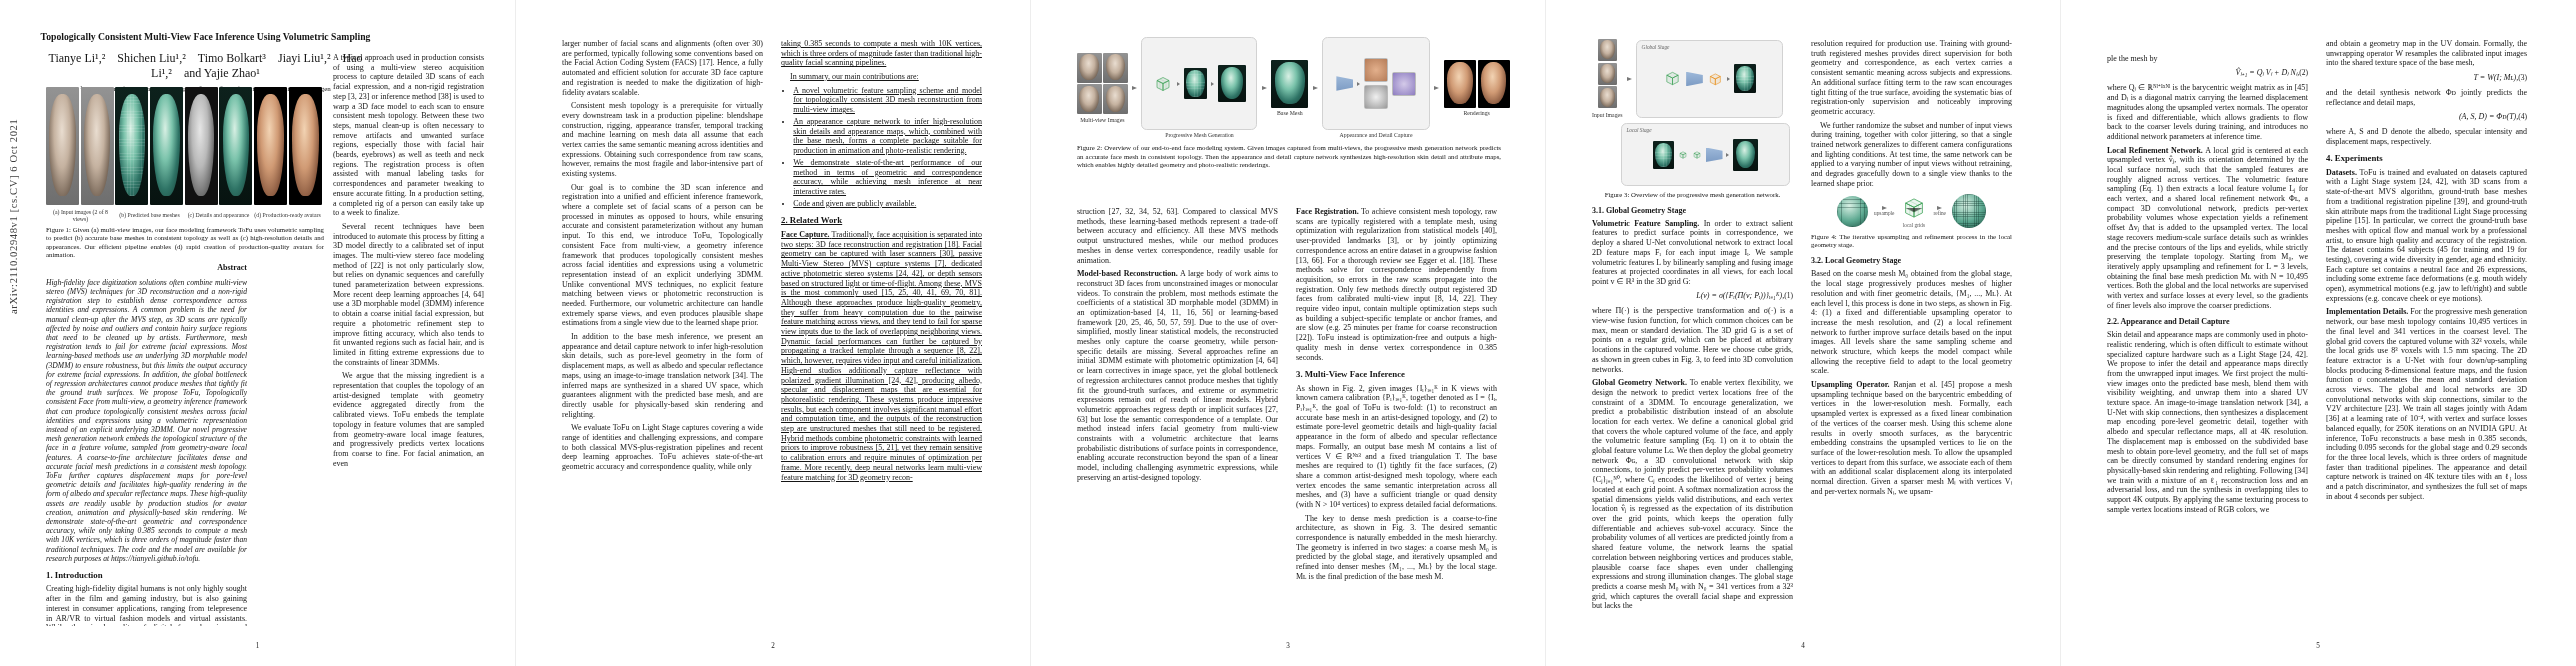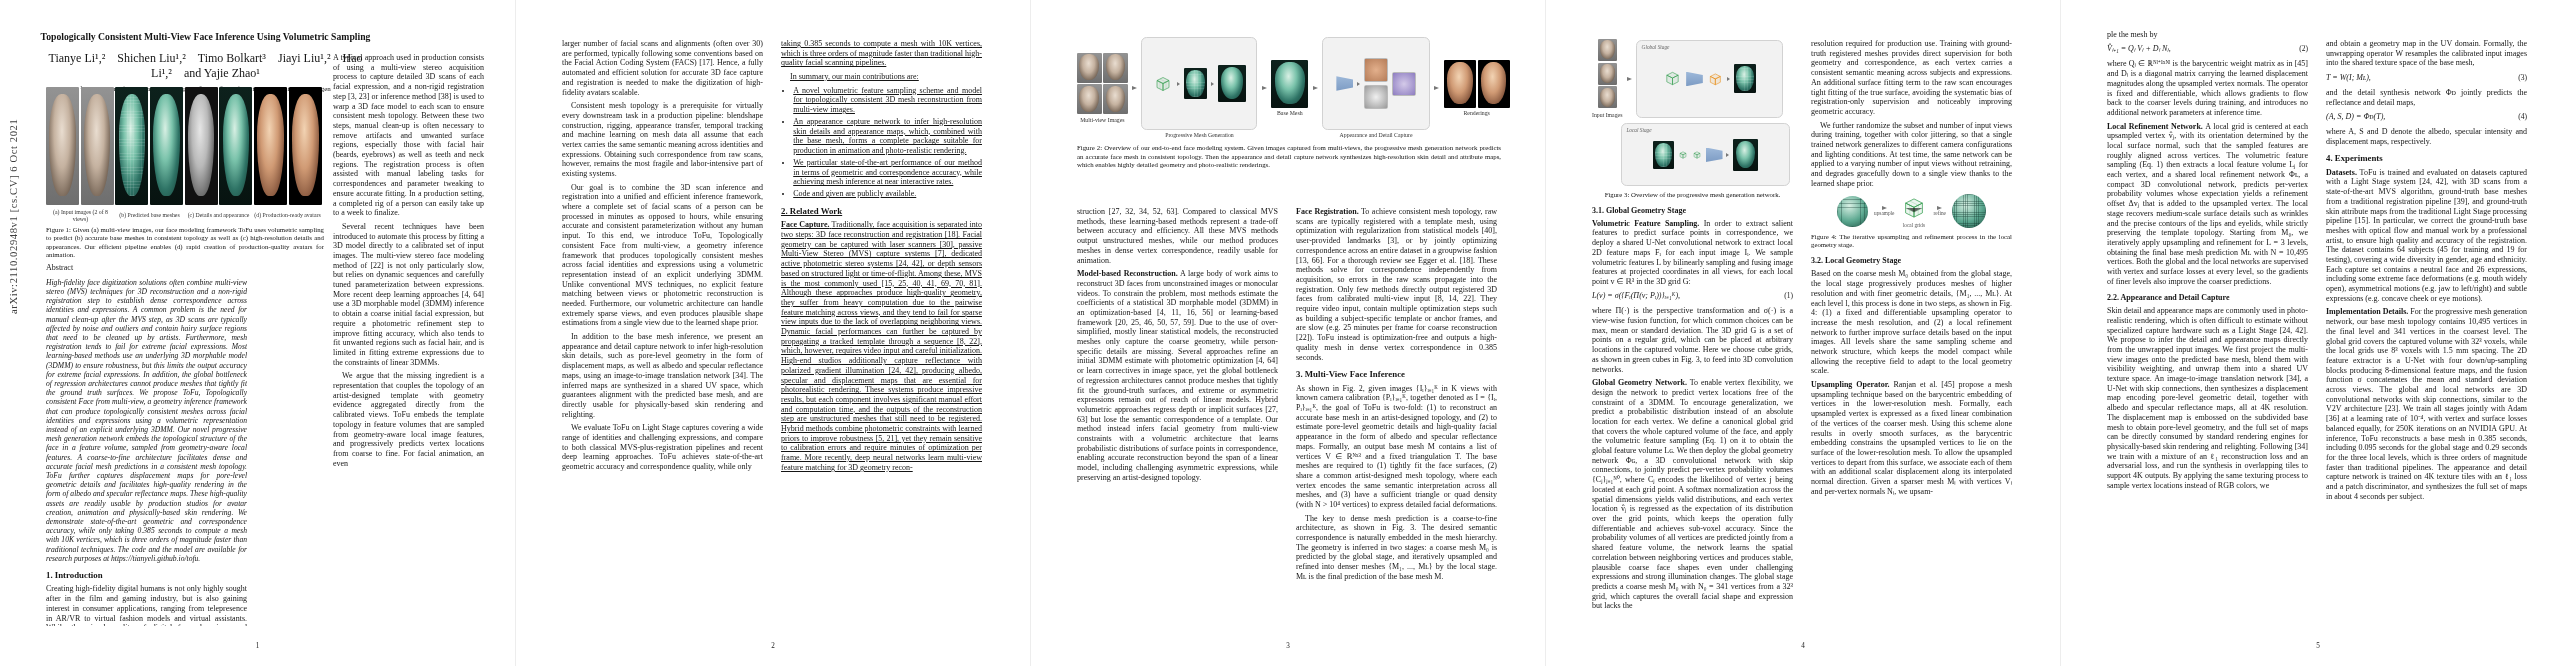--- a/index.html
+++ b/index.html
@@ -8,26 +8,26 @@
   .page{position:relative;width:515px;height:667px;background:#fff;flex:0 0 auto;}
   .page + .page{border-left:0.6px solid #ededed;box-sizing:border-box;}
 
   
   .col{position:absolute;overflow:hidden;text-align:justify;font-size:8px;line-height:9.7px;}
   .col p{margin:0 0 3.9px 0;text-indent:9px;}
   .col p.ni{text-indent:0;}
   .lead{font-weight:bold;}
   .secH{font-size:8.8px;font-weight:bold;margin:7.8px 0 3.9px 0;text-align:left;}
   .subH{font-size:8px;font-weight:bold;margin:6.7px 0 3.3px 0;text-align:left;}
-  .abs-head{font-weight:normal;font-size:8px;text-align:left;margin:0 0 5px 0;}
+  .abs-head{font-weight:bold;font-size:8px;text-align:right;margin:0 0 5px 0;}
   .abstract{font-style:italic;font-size:7.6px;line-height:9.2px;text-align:justify;}
   .caption{font-size:6.8px;line-height:8.3px;text-align:justify;color:#111;}
   .caption.center{text-align:center;}
   .eq{display:flex;align-items:center;margin:4.4px 0 5.6px 0;}
-  .eq .f{flex:1;text-align:left;font-style:italic;font-size:8px;}
+  .eq .f{flex:1;text-align:right;font-style:italic;font-size:8px;}
   .eq .n{font-size:7.5px;font-style:normal;}
   ul.contrib{margin:1.7px 0 3.9px 0;padding-left:12.2px;}
   ul.contrib li{margin-bottom:2.2px;}
 
   
   .stamp{position:absolute;left:7.8px;top:77px;height:278px;writing-mode:vertical-rl;
          transform:rotate(180deg);font-size:10.6px;letter-spacing:0.6px;color:#3d3d3d;
          text-align:center;white-space:nowrap;}
   .pageno{position:absolute;bottom:16.7px;left:0;right:0;text-align:center;font-size:7.2px;color:#222;}
 
@@ -154,21 +154,21 @@
       <p>Our goal is to combine the 3D scan inference and registration into a unified and efficient inference framework, where a complete set of facial scans of a person can be processed in minutes as opposed to hours, while ensuring accurate and consistent parameterization without any human input. To this end, we introduce ToFu, Topologically consistent Face from multi-view, a geometry inference framework that produces topologically consistent meshes across facial identities and expressions using a volumetric representation instead of an explicit underlying 3DMM. Unlike conventional MVS techniques, no explicit feature matching between views or photometric reconstruction is needed. Furthermore, our volumetric architecture can handle extremely sparse views, and even produces plausible shape estimations from a single view due to the learned shape prior.</p>
       <p>In addition to the base mesh inference, we present an appearance and detail capture network to infer high-resolution skin details, such as pore-level geometry in the form of displacement maps, as well as albedo and specular reflectance maps, using an image-to-image translation network [34]. The inferred maps are synthesized in a shared UV space, which guarantees alignment with the predicted base mesh, and are directly usable for physically-based skin rendering and relighting.</p>
       <p>We evaluate ToFu on Light Stage captures covering a wide range of identities and challenging expressions, and compare to both classical MVS-plus-registration pipelines and recent deep learning approaches. ToFu achieves state-of-the-art geometric accuracy and correspondence quality, while only</p>
     </div>
     <div class="col" style="left:265px;top:39px;width:201px;height:588px;text-decoration:underline;">
       <p class="ni">taking 0.385 seconds to compute a mesh with 10K vertices, which is three orders of magnitude faster than traditional high-quality facial scanning pipelines.</p>
       <p>In summary, our main contributions are:</p>
       <ul class="contrib">
         <li>A novel volumetric feature sampling scheme and model for topologically consistent 3D mesh reconstruction from multi-view images.</li>
         <li>An appearance capture network to infer high-resolution skin details and appearance maps, which, combined with the base mesh, forms a complete package suitable for production in animation and photo-realistic rendering.</li>
-        <li>We particular state-of-the-art performance of our method in terms of geometric and correspondence accuracy, while achieving mesh inference at near interactive rates.</li>
+        <li>We demonstrate state-of-the-art performance of our method in terms of geometric and correspondence accuracy, while achieving mesh inference at near interactive rates.</li>
         <li>Code and given are publicly available.</li>
       </ul>
       <div class="secH">2. Related Work</div>
       <p class="ni"><span class="lead">Face Capture.</span> <span>Traditionally, face acquisition is separated into two steps: 3D face reconstruction and registration [18]. Facial geometry can be captured with laser scanners [30], passive Multi-View Stereo (MVS) capture systems [7], dedicated active photometric stereo systems [24, 42], or depth sensors based on structured light or time-of-flight. Among these, MVS is the most commonly used [15, 25, 40, 41, 69, 70, 81]. Although these approaches produce high-quality geometry, they suffer from heavy computation due to the pairwise feature matching across views, and they tend to fail for sparse view inputs due to the lack of overlapping neighboring views. Dynamic facial performances can further be captured by propagating a tracked template through a sequence [8, 22], which, however, requires video input and careful initialization. High-end studios additionally capture reflectance with polarized gradient illumination [24, 42], producing albedo, specular and displacement maps that are essential for photorealistic rendering. These systems produce impressive results, but each component involves significant manual effort and computation time, and the outputs of the reconstruction step are unstructured meshes that still need to be registered. Hybrid methods combine photometric constraints with learned priors to improve robustness [5, 21], yet they remain sensitive to calibration errors and require minutes of optimization per frame. More recently, deep neural networks learn multi-view feature matching for 3D geometry recon-</span></p>
     </div>
     <div class="pageno">2</div>
   </div>
 
   <div class="page">
 
@@ -379,21 +379,21 @@
       </div>
 
       <div class="subH">3.2. Local Geometry Stage</div>
       <p class="ni">Based on the coarse mesh M₀ obtained from the global stage, the local stage progressively produces meshes of higher resolution and with finer geometric details, {M₁, ..., Mʟ}. At each level l, this process is done in two steps, as shown in Fig. 4: (1) a fixed and differentiable upsampling operator to increase the mesh resolution, and (2) a local refinement network to further improve surface details based on the input images. All levels share the same sampling scheme and network structure, which keeps the model compact while allowing the receptive field to adapt to the local geometry scale.</p>
       <p class="ni"><span class="lead">Upsampling Operator.</span> <span>Ranjan et al. [45] propose a mesh upsampling technique based on the barycentric embedding of vertices in the lower-resolution mesh. Formally, each upsampled vertex is expressed as a fixed linear combination of the vertices of the coarser mesh. Using this scheme alone results in overly smooth surfaces, as the barycentric embedding constrains the upsampled vertices to lie on the surface of the lower-resolution mesh. To allow the upsampled vertices to depart from this surface, we associate each of them with an additional scalar displacement along its interpolated normal direction. Given a sparser mesh Mₗ with vertices Vₗ and per-vertex normals Nₗ, we upsam-</span></p>
     </div>
     <div class="pageno">4</div>
   </div>
 
   <div class="page">
-    <div class="col" style="left:46px;top:30px;width:201px;height:588px;">
+    <div class="col" style="left:46px;top:54px;width:201px;height:588px;">
       <p class="ni">ple the mesh by</p>
       <div class="eq">
         <div class="f">V̂ₗ₊₁ = Qₗ Vₗ + Dₗ Nₗ,</div>
         <div class="n">(2)</div>
       </div>
       <p class="ni">where Qₗ ∈ ℝᴺˡ⁺¹ˣᴺˡ is the barycentric weight matrix as in [45] and Dₗ is a diagonal matrix carrying the learned displacement magnitudes along the upsampled vertex normals. The operator is fixed and differentiable, which allows gradients to flow back to the coarser levels during training, and introduces no additional network parameters at inference time.</p>
       <p class="ni"><span class="lead">Local Refinement Network.</span> <span>A local grid is centered at each upsampled vertex v̂ⱼ, with its orientation determined by the local surface normal, such that the sampled features are roughly aligned across vertices. The volumetric feature sampling (Eq. 1) then extracts a local feature volume Lⱼ for each vertex, and a shared local refinement network Φʟ, a compact 3D convolutional network, predicts per-vertex probability volumes whose expectation yields a refinement offset Δvⱼ that is added to the upsampled vertex. The local stage recovers medium-scale surface details such as wrinkles and the precise contours of the lips and eyelids, while strictly preserving the template topology. Starting from M₀, we iteratively apply upsampling and refinement for L = 3 levels, obtaining the final base mesh prediction Mʟ with N = 10,495 vertices. Both the global and the local networks are supervised with vertex and surface losses at every level, so the gradients of finer levels also improve the coarser predictions.</span></p>
       <div class="subH">2.2. Appearance and Detail Capture</div>
       <p class="ni">Skin detail and appearance maps are commonly used in photo-realistic rendering, which is often difficult to estimate without specialized capture hardware such as a Light Stage [24, 42]. We propose to infer the detail and appearance maps directly from the unwrapped input images. We first project the multi-view images onto the predicted base mesh, blend them with visibility weighting, and unwrap them into a shared UV texture space. An image-to-image translation network [34], a U-Net with skip connections, then synthesizes a displacement map encoding pore-level geometric detail, together with albedo and specular reflectance maps, all at 4K resolution. The displacement map is embossed on the subdivided base mesh to obtain pore-level geometry, and the full set of maps can be directly consumed by standard rendering engines for physically-based skin rendering and relighting. Following [34] we train with a mixture of an ℓ₁ reconstruction loss and an adversarial loss, and run the synthesis in overlapping tiles to support 4K outputs. By applying the same texturing process to sample vertex locations instead of RGB colors, we</p>
     </div>

